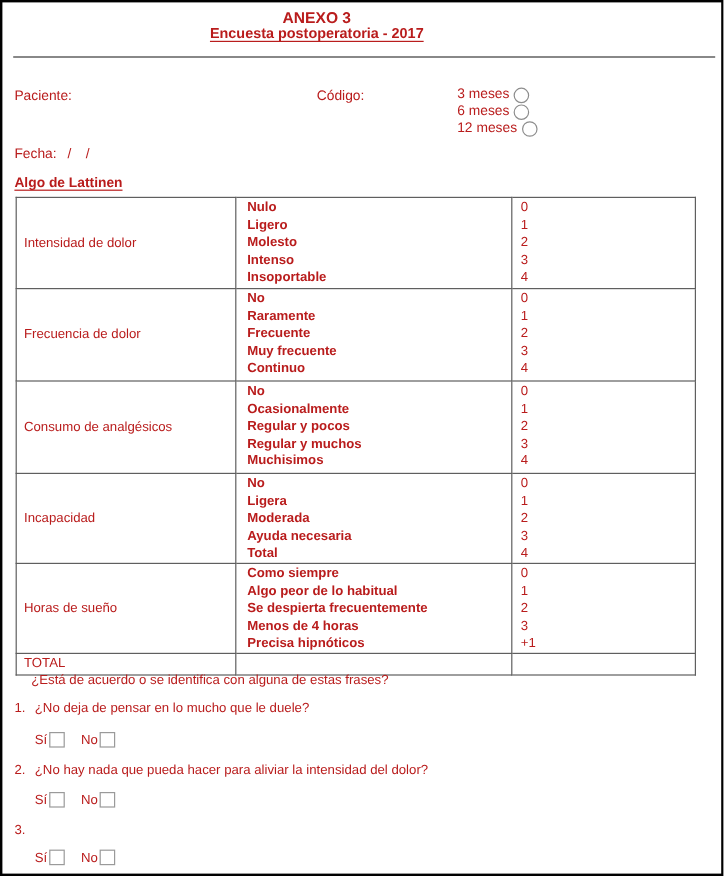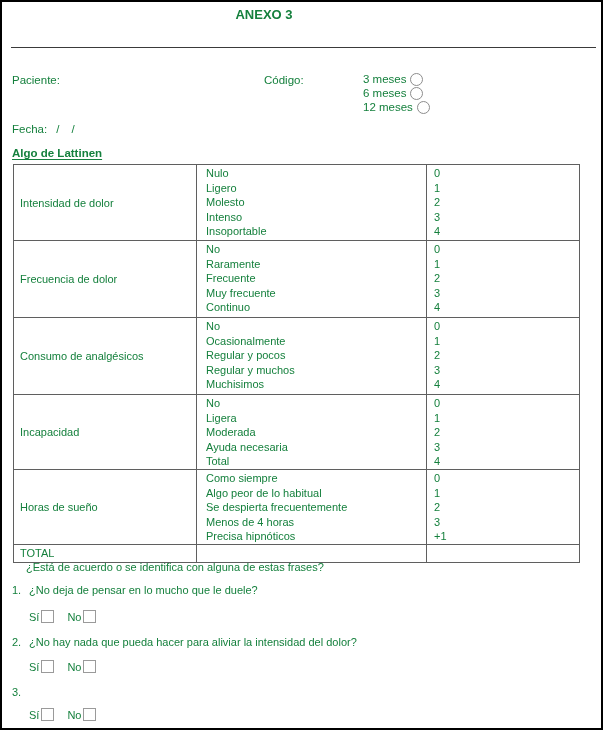--- a/index.html
+++ b/index.html
@@ -3,45 +3,45 @@
 <meta charset="utf-8">
 <style>
   html,body{margin:0;padding:0;background:#e8e8e8;}
   .page{
     position:relative;
     width:603px;height:730px;
     box-sizing:border-box;
     background:#ffffff;
     border:2px solid #000;
     font-family:"Liberation Sans", sans-serif;
-    color:#15803d;
+    color:#b91c1c;
     overflow:hidden;
   }
   .abs{position:absolute;}
   
   .header{top:6px;left:0;width:524px;text-align:center;font-weight:bold;}
   .header .l1{font-size:13px;line-height:14px;}
   .header .l2{font-size:12px;line-height:13px;}
   .header .l3{font-size:12px;line-height:13px;text-decoration:underline;text-underline-offset:2px;}
   .rule{top:45px;left:9px;width:585px;height:0;border-top:1px solid #3a3a3a;}
   
   .lbl{font-size:11.5px;line-height:13px;}
-  .radio-group{left:361px;top:70px;}
+  .radio-group{left:379px;top:70px;}
   .radio-row{display:flex;align-items:center;height:14px;}
   .radio-row .lbl{white-space:nowrap;}
   .radio{width:11px;height:11px;border:1px solid #8d8d8d;border-radius:50%;margin-left:4px;background:#fff;flex:none;}
   .fecha{left:10px;top:121px;display:flex;}
   .slash{margin-left:12px;font-size:11.5px;}
   .slash.first{margin-left:9px;}
   .test-title{left:10px;top:145px;font-size:11.5px;font-weight:bold;text-decoration:underline;text-underline-offset:2px;}
   
   .lattinen{left:11px;top:162px;border-collapse:collapse;table-layout:fixed;width:541px;}
   .lattinen td{border:1px solid #5f5f5f;padding:0;font-size:11px;vertical-align:top;}
   .lattinen td.c1{width:176px;vertical-align:middle;padding-left:6px;}
-  .lattinen td.c2{width:220px;padding-left:9px;padding-top:1px;}
+  .lattinen td.c2{width:220px;padding-left:9px;padding-top:1px;font-weight:bold;}
   .lattinen td.c3{width:145px;padding-left:7px;padding-top:1px;}
   .lattinen .opt,.lattinen .sc{line-height:14.6px;white-space:nowrap;}
   .lattinen tr.r1 td{height:74px;}
   .lattinen tr.r2 td{height:75px;}
   .lattinen tr.r3 td{height:75px;}
   .lattinen tr.r4 td{height:72px;}
   .lattinen tr.r5 td{height:71px;margin-left:14px;}
   .lattinen tr.rt td{height:16px;vertical-align:middle;}
   
   .intro{left:24px;top:559px;font-size:11px;}
@@ -51,20 +51,21 @@
   .chk{width:11px;height:11px;border:1px solid #9a9a9a;margin-left:2px;background:#fff;flex:none;}
   .no-lbl{margin-left:13px;}
 </style>
 </head>
 <body>
 
 <div class="page">
 
   <div class="abs header">
     <div class="l1">ANEXO 3</div>
+    <div class="l3">Encuesta postoperatoria - 2017</div>
   </div>
   <div class="abs rule"></div>
 
   <div class="abs lbl" style="left:10px;top:72px;">Paciente:</div>
   <div class="abs lbl" style="left:262px;top:72px;">Código:</div>
 
   <div class="abs radio-group">
     <div class="radio-row">
       <span class="lbl">3 meses</span>
       <span class="radio"></span>

